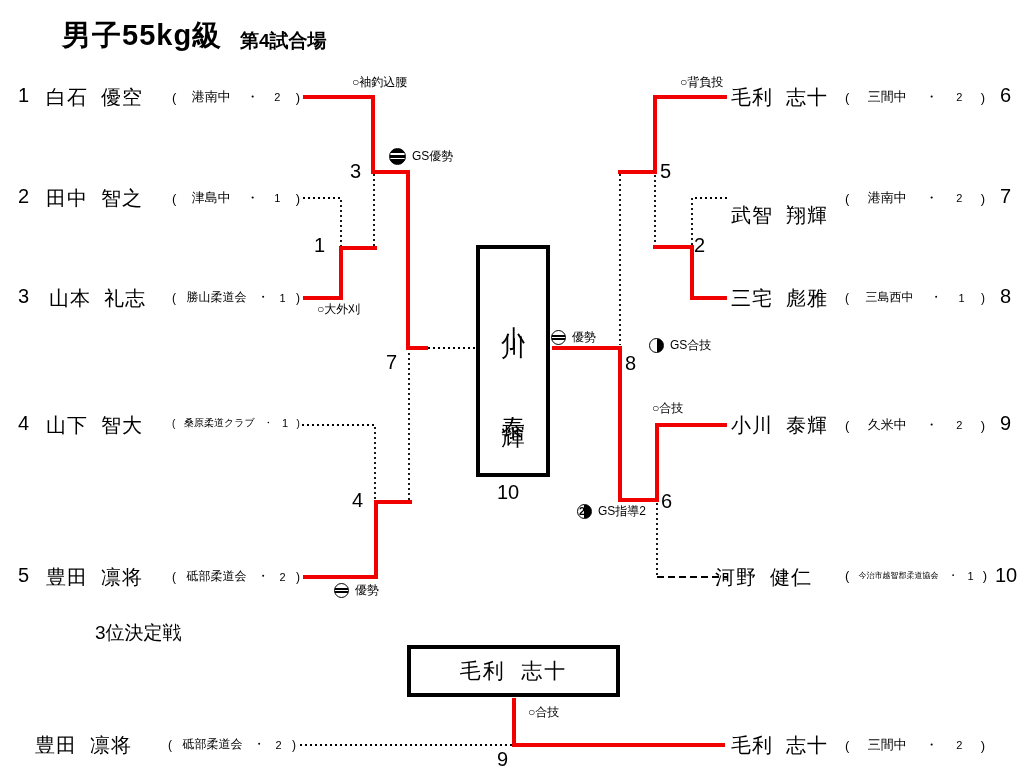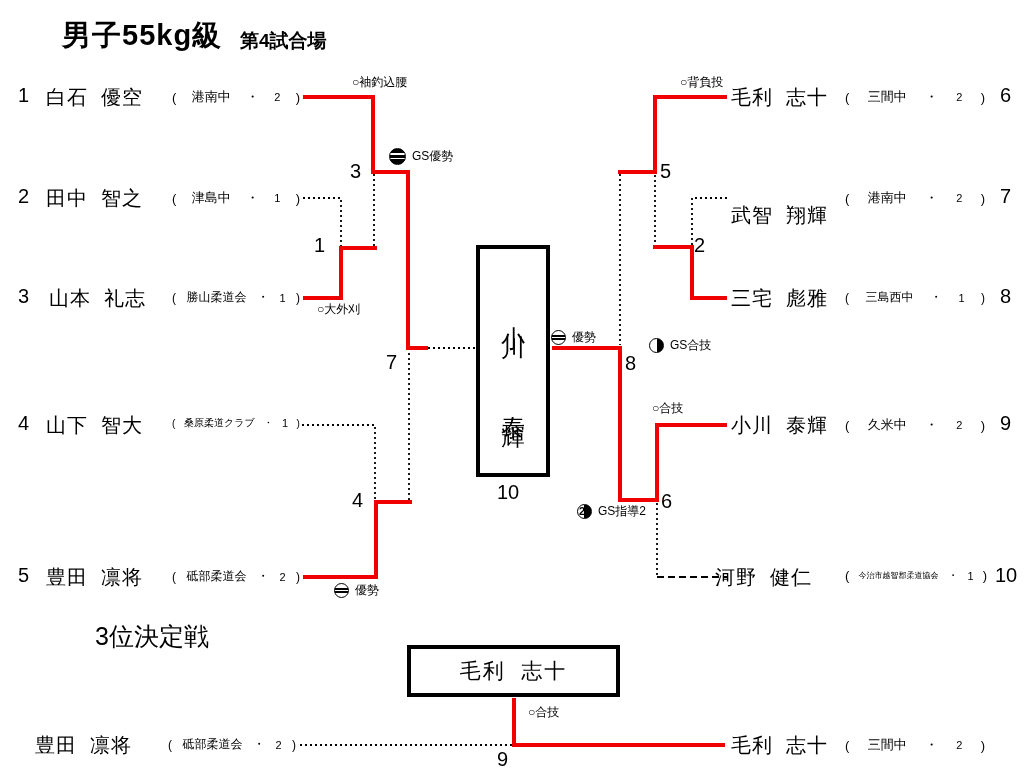--- a/index.html
+++ b/index.html
@@ -204,21 +204,21 @@
     <span>優勢</span>
   </div>
   <div class="abs ann" style="left:528px;top:704px;">
     <span>○合技</span>
   </div>
 
   <div class="abs wbox" style="left:476px;top:245px;width:74px;height:232px;">
     <span class="vert">小川  泰輝</span>
   </div>
 
-  <div class="abs" style="left:95px;top:620px;font-size:25px;text-align:right;">3位決定戦</div>
+  <div class="abs" style="left:95px;top:620px;font-size:19px;text-align:right;">3位決定戦</div>
   <div class="abs wbox" style="left:407px;top:645px;width:213px;height:52px;">
     <span class="hname">毛利  志十</span>
   </div>
 
   <div class="abs name" style="left:35px;top:732px;">豊田  凛将</div>
   <div class="abs club" style="left:168px;top:736px;width:128px;font-size:12px;">
     <span>(</span>
       <span class="cn">砥部柔道会</span>
       <span>・</span>
       <span class="gr">2</span>

